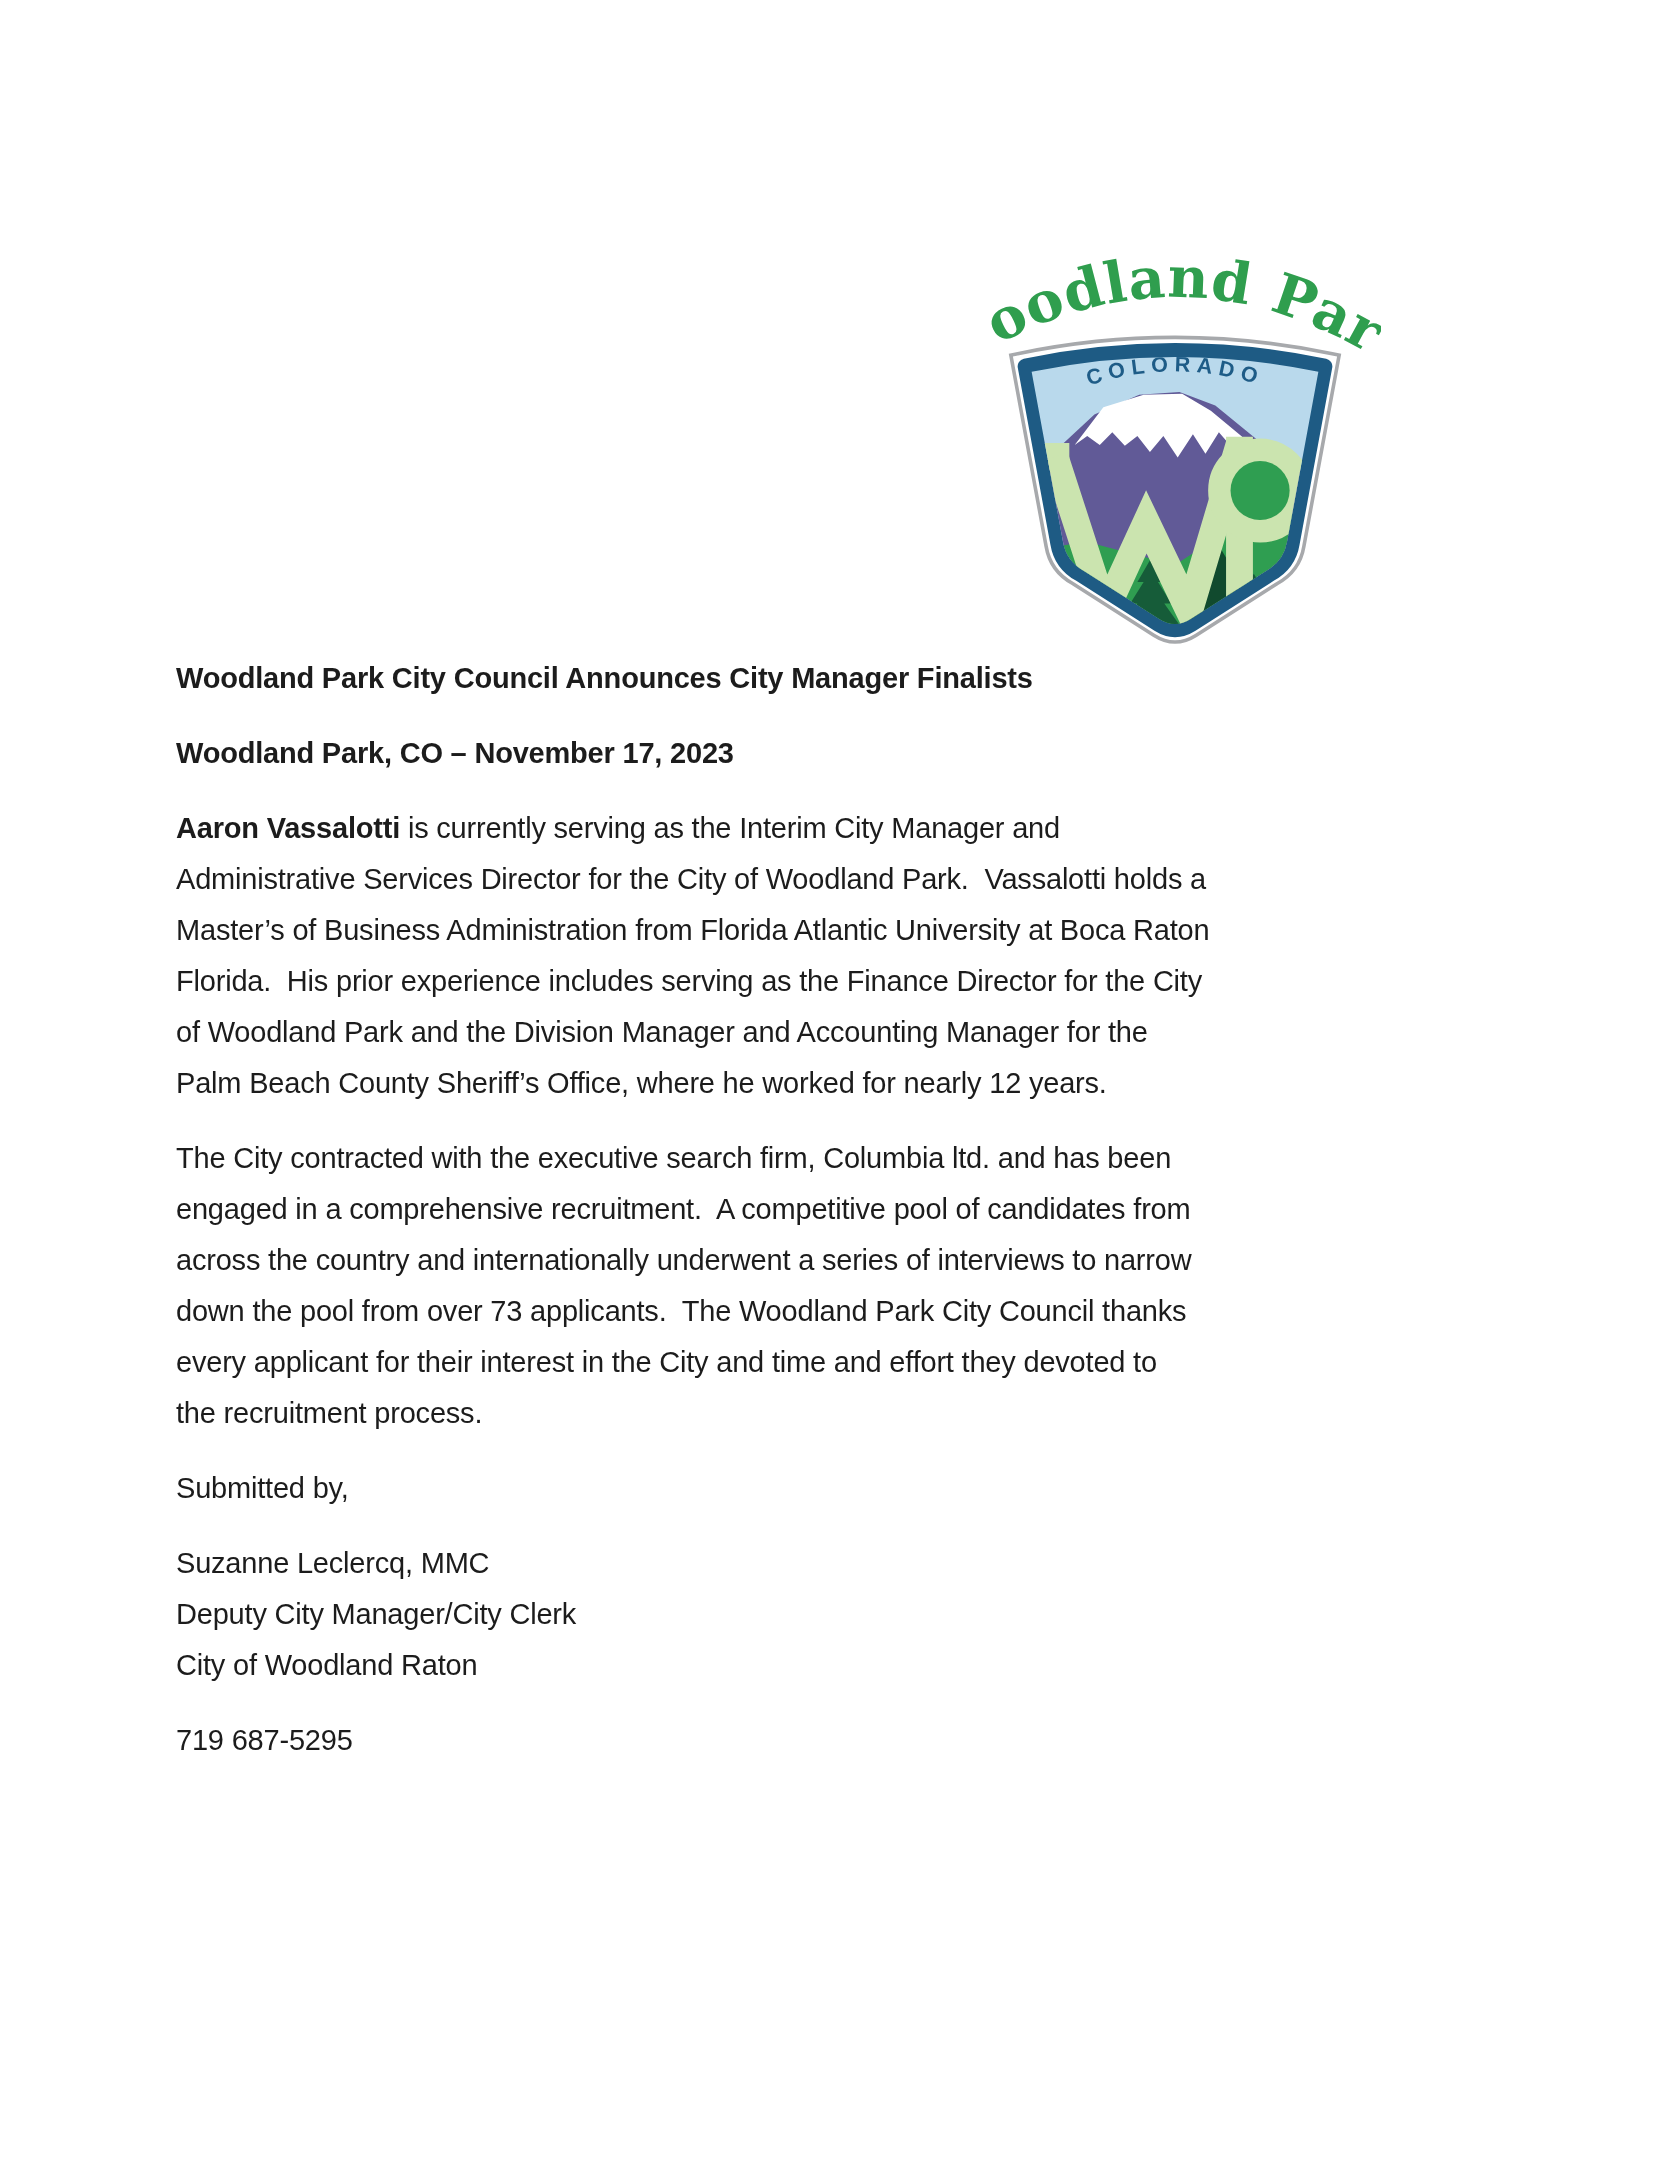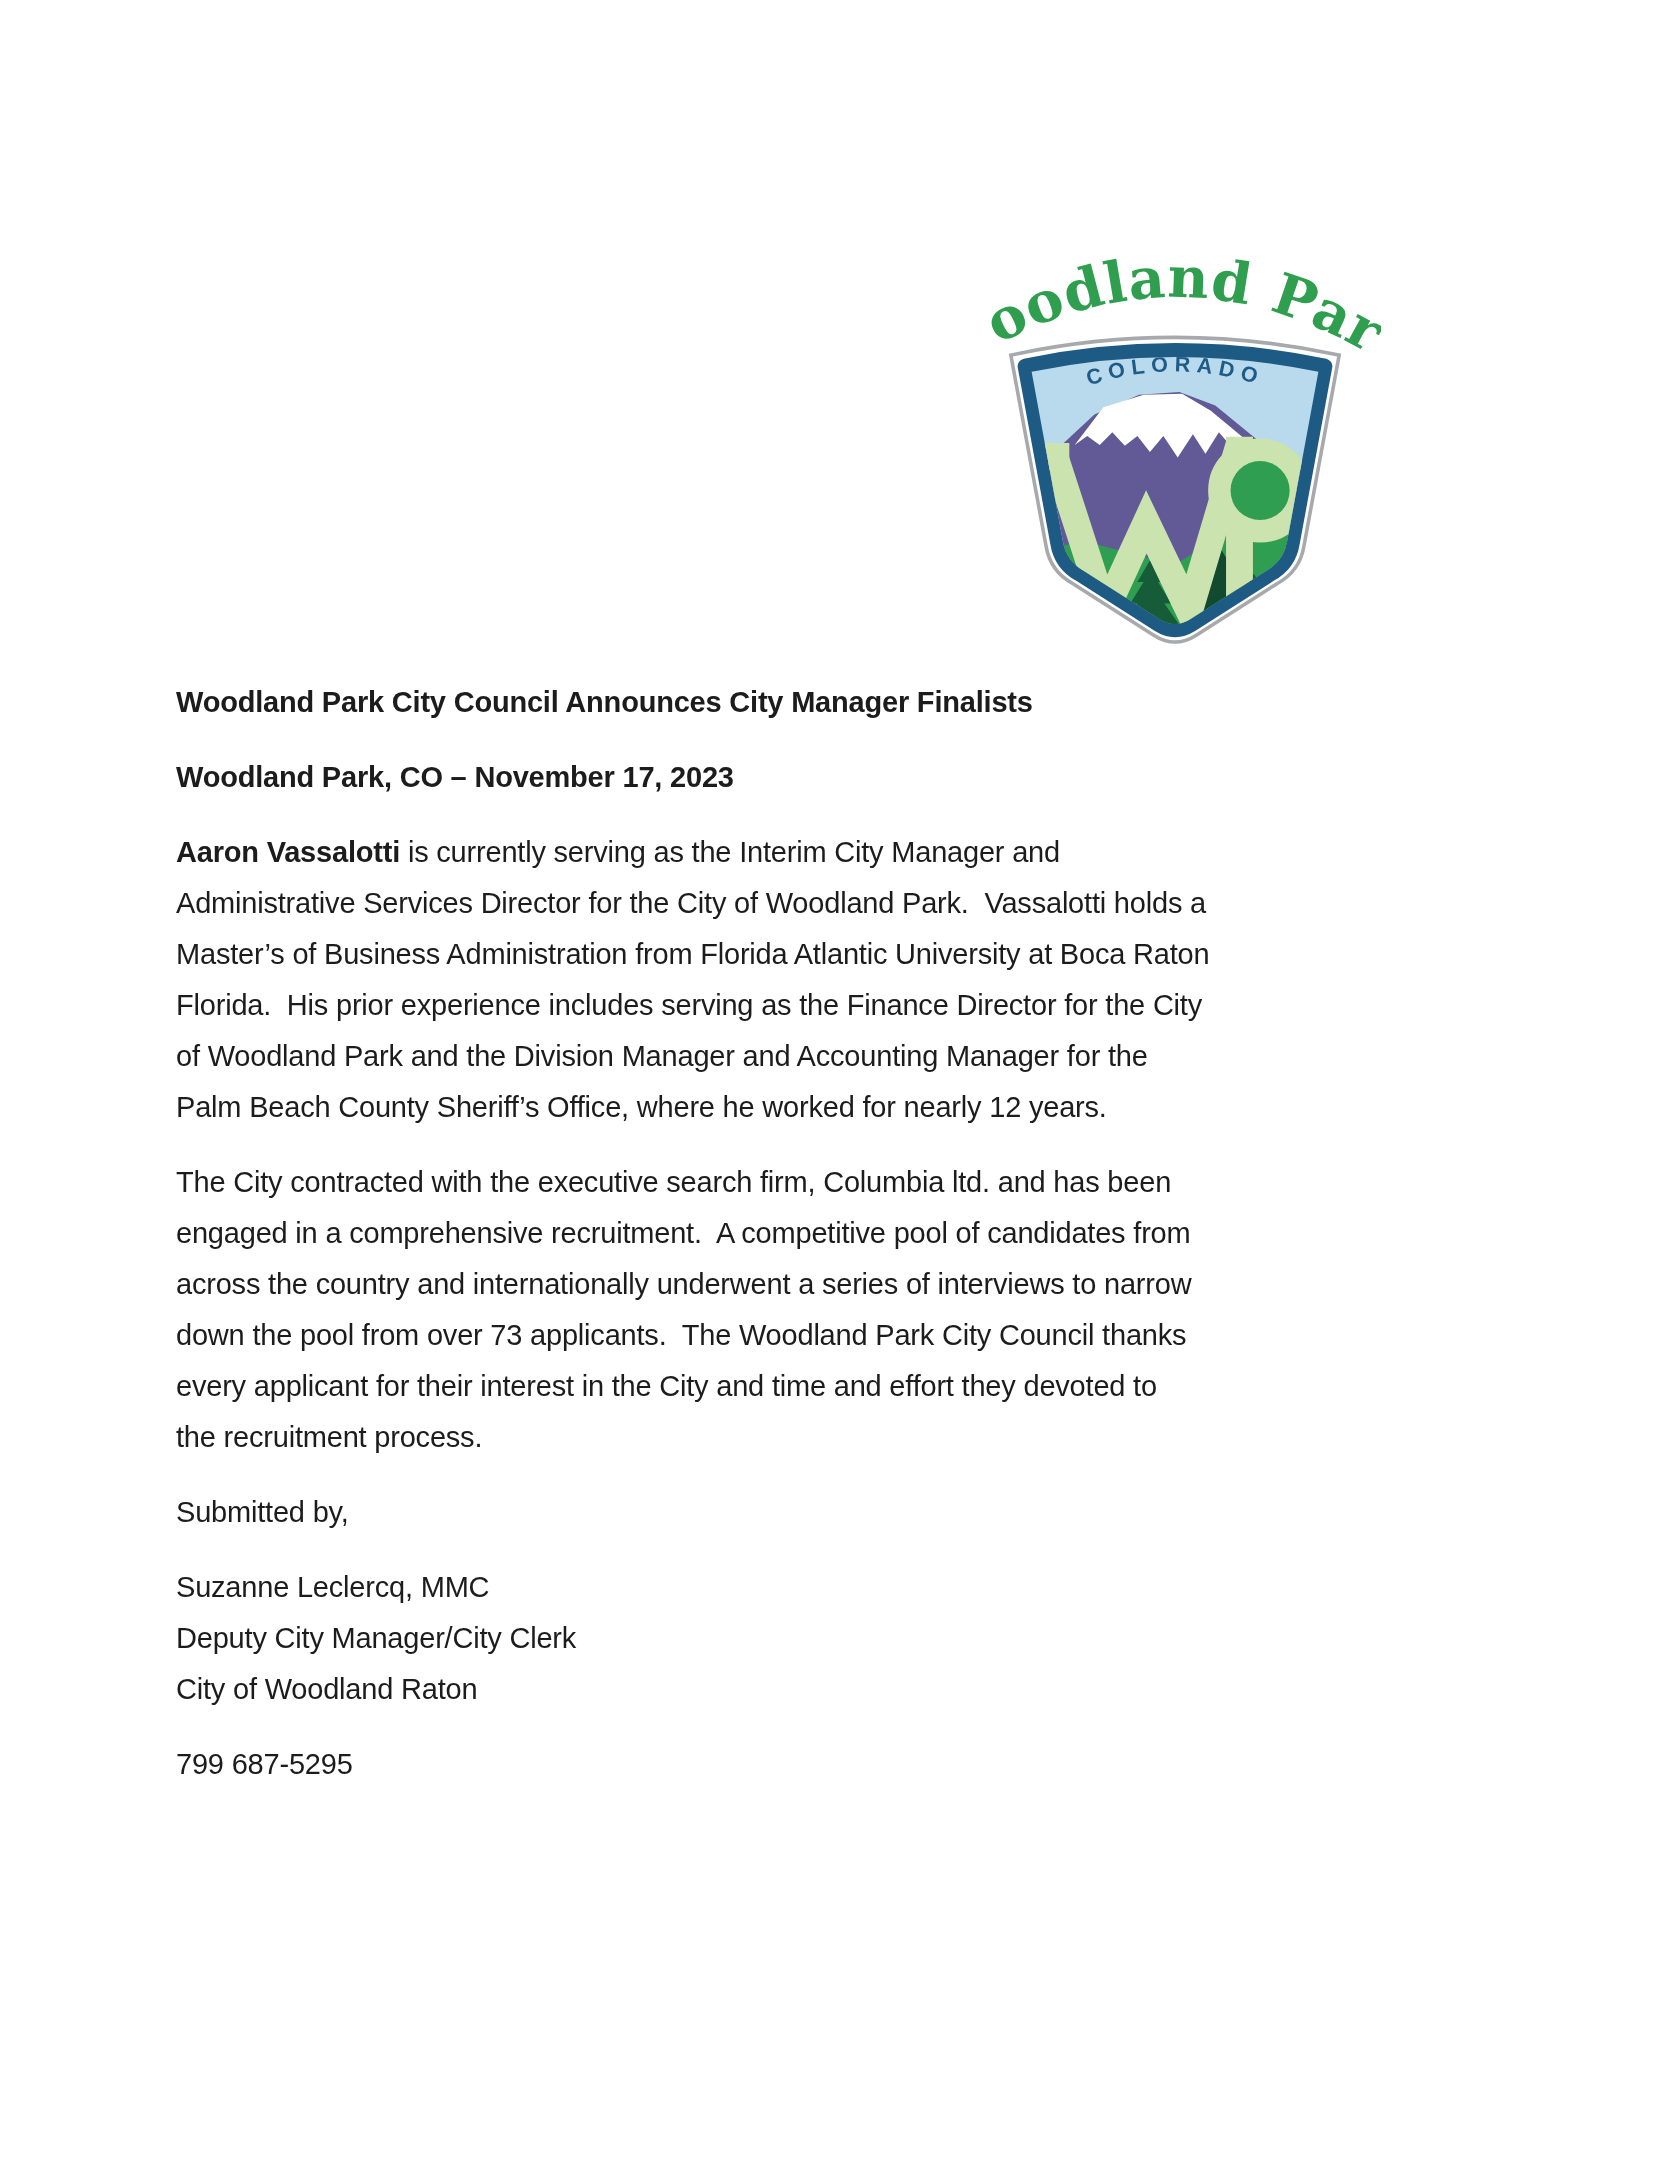--- a/index.html
+++ b/index.html
@@ -15,21 +15,21 @@
   .logo {
     position: absolute;
     left: 969px;
     top: 253px;
     width: 412px;
     height: 399px;
   }
   .content {
     position: absolute;
     left: 176px;
-    top: 677px;
+    top: 653px;
     width: 1334px;
     font-size: 29px;
     line-height: 51px;
     letter-spacing: -0.2px;
   }
   .content p {
     margin: 0 0 24px 0;
     white-space: pre-wrap;
   }
   .bold { font-weight: 700; }
@@ -113,17 +113,17 @@
     <p>The City contracted with the executive search firm, Columbia ltd. and has been
 engaged in a comprehensive recruitment.  A competitive pool of candidates from
 across the country and internationally underwent a series of interviews to narrow
 down the pool from over 73 applicants.  The Woodland Park City Council thanks
 every applicant for their interest in the City and time and effort they devoted to
 the recruitment process.</p>
     <p>Submitted by,</p>
     <p>Suzanne Leclercq, MMC
 Deputy City Manager/City Clerk
 City of Woodland Raton</p>
-    <p>799 687-5295</p>
+    <p>719 687-5295</p>
   </div>
 
 </div>
 
 
 </body></html>

